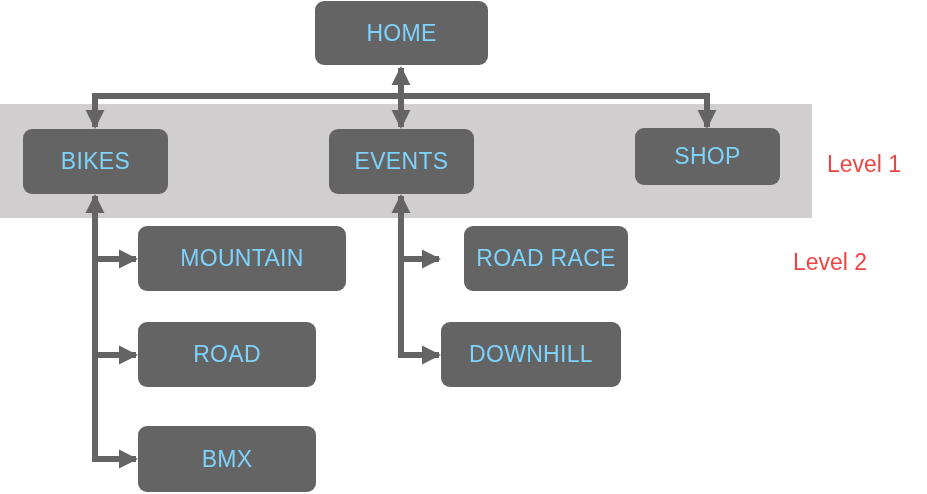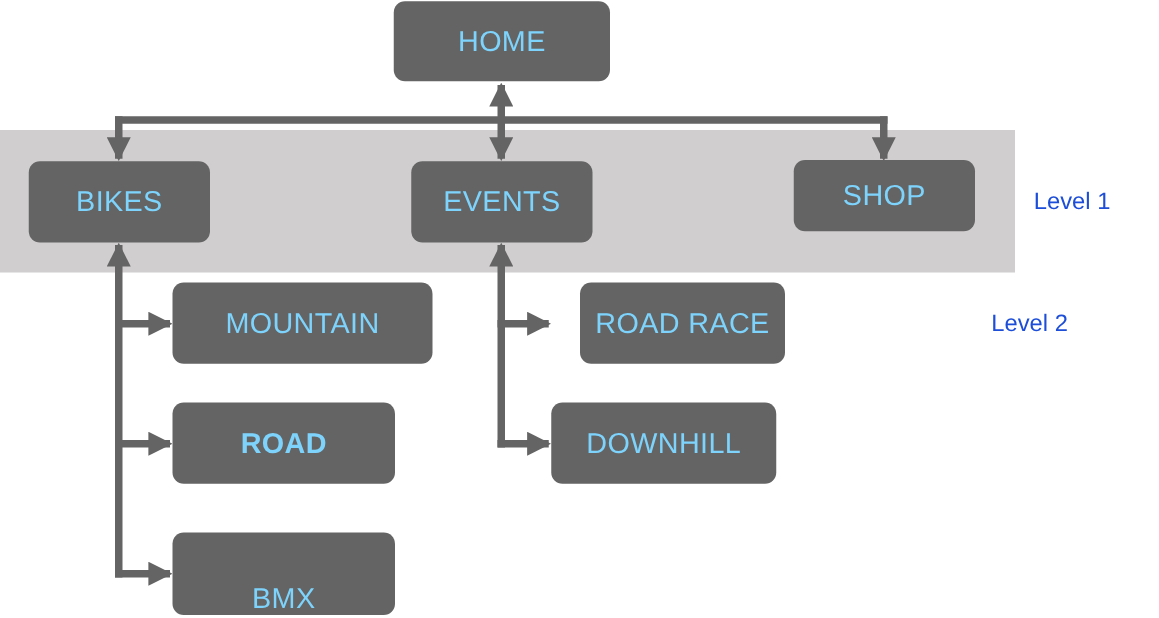--- a/index.html
+++ b/index.html
@@ -4,21 +4,21 @@
 <style>
   html, body { margin: 0; padding: 0; background: #ffffff; }
   body { width: 927px; height: 494px; position: relative; overflow: hidden;
          font-family: "Liberation Sans", "DejaVu Sans", sans-serif; }
   #band { position: absolute; left: 0; top: 104px; width: 812px; height: 114px; background: #d0cece; }
   svg.connectors { position: absolute; left: 0; top: 0; }
   .node { position: absolute; background: #646464; border-radius: 9px; color: #7dd3fc;
           display: flex; align-items: center; justify-content: center;
           font-size: 23px; letter-spacing: 0.3px; cursor: pointer; }
   .node span { pointer-events: none; }
-  .level-label { position: absolute; font-size: 19px; color: #1d4ed8; }
+  .level-label { position: absolute; font-size: 23px; color: #ef4444; }
 </style>
 </head>
 <body>
 
 <div id="band"></div>
 
 <svg class="connectors" width="927" height="494">
   <defs>
     <marker id="ah" viewBox="0 0 10 10" refX="9" refY="5" markerWidth="3.2" markerHeight="3.2" orient="auto-start-reverse">
       <path d="M0,0 L10,5 L0,10 z" fill="#646464"></path>
@@ -55,24 +55,24 @@
 <div class="node" style="left:329px;top:129px;width:145px;height:65px;">
   <span>EVENTS</span>
 </div>
 <div class="node" style="left:635px;top:128px;width:145px;height:57px;">
   <span>SHOP</span>
 </div>
 
 <div class="node" style="left:138px;top:226px;width:208px;height:65px;">
   <span>MOUNTAIN</span>
 </div>
-<div class="node" style="left:138px;top:322px;width:178px;height:65px;font-weight:bold;">
+<div class="node" style="left:138px;top:322px;width:178px;height:65px;">
   <span>ROAD</span>
 </div>
-<div class="node" style="left:138px;top:426px;width:178px;height:66px;align-items:flex-end;">
+<div class="node" style="left:138px;top:426px;width:178px;height:66px;">
   <span>BMX</span>
 </div>
 
 <div class="node" style="left:464px;top:226px;width:164px;height:65px;">
   <span>ROAD RACE</span>
 </div>
 <div class="node" style="left:441px;top:322px;width:180px;height:65px;">
   <span>DOWNHILL</span>
 </div>
 

